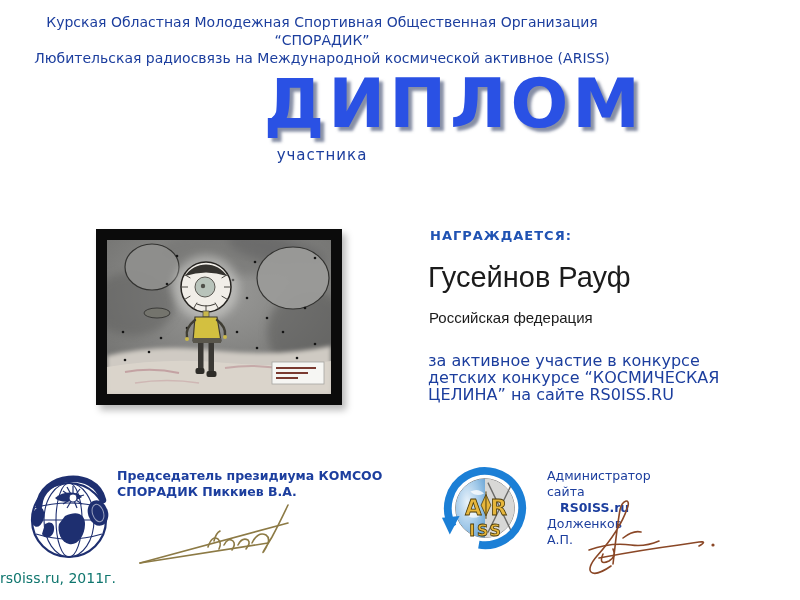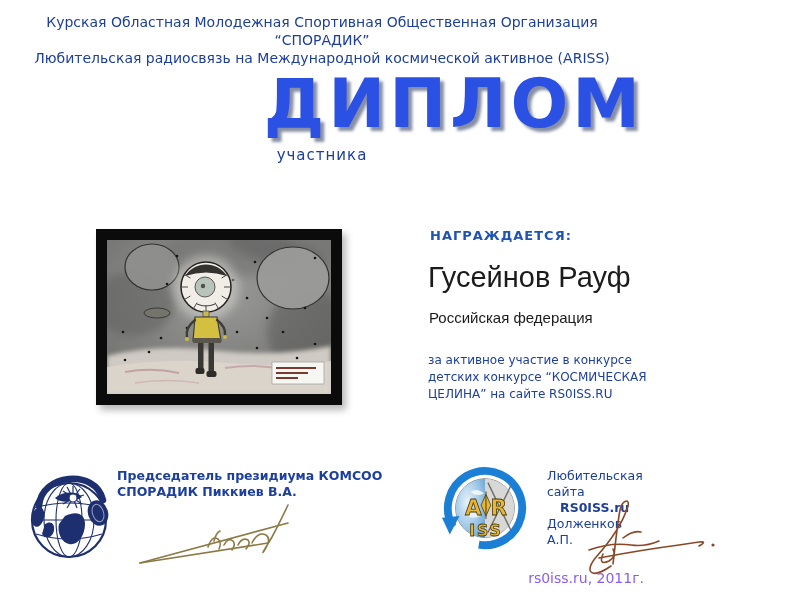--- a/index.html
+++ b/index.html
@@ -22,39 +22,39 @@
              border:11px solid #0b0b0b; background:#858583;
              box-shadow:4px 5px 7px rgba(0,0,0,0.28); }
   .artwork svg { display:block; width:100%; height:100%; }
 
   .award-label { position:absolute; left:430px; top:228px; font-size:13px;
                  font-weight:bold; color:#2053b3; letter-spacing:1px; }
   .recipient { position:absolute; left:428px; top:261px; font-size:29px;
                color:#1b1b1b; font-family:"Liberation Sans", sans-serif; }
   .country { position:absolute; left:429px; top:309px; font-size:15px;
              color:#1b1b1b; font-family:"Liberation Sans", sans-serif; }
-  .reason { position:absolute; left:428px; top:352px; font-size:12px;
+  .reason { position:absolute; left:428px; top:352px; font-size:16px;
             color:#1c3e9e; line-height:17px; white-space:nowrap; }
 
   .logo-left  { position:absolute; left:26px;  top:460px; width:88px; height:104px; }
   .logo-right { position:absolute; left:441px; top:460px; width:88px; height:102px; }
   .logo-left svg, .logo-right svg, .script svg { display:block; width:100%; height:100%; }
 
   .signer-left-text  { position:absolute; left:117px; top:468px; font-size:12.5px;
                        font-weight:bold; color:#1c3e9e; line-height:16px; }
   .signer-right-text { position:absolute; left:547px; top:468px; font-size:12.5px;
                        color:#1c3e9e; line-height:16px; }
   .signer-right-text .b { font-weight:bold;margin-left:13px; }
 
   .script { position:absolute; }
   .script-left  { left:136px; top:497px; width:178px; height:76px; }
   .script-right { left:571px; top:490px; width:178px; height:86px; }
 
-  .footer { position:absolute; top:570px; left:0; width:100%; text-align:right;
-            font-size:14px; color:#8b5cf6; }
+  .footer { position:absolute; top:570px; left:0; width:100%; text-align:left;
+            font-size:14px; color:#0f766e; }
 </style>
 </head>
 <body>
 
 <div class="page">
 
   <div class="hdr">
     <div>Курская Областная Молодежная Спортивная Общественная Организация “СПОРАДИК”</div>
     <div>Любительская радиосвязь на Международной космической активное (ARISS)</div>
   </div>
@@ -242,21 +242,21 @@
         <text x="33" y="54" font-size="22">A</text>
         <text x="59" y="54" font-size="22">R</text>
         <text x="46" y="76" font-size="16" letter-spacing="2">ISS</text>
       </g>
       <polygon points="46,33 51,44 46,55 41,44" fill="#e6b63c" stroke="#4a3a08" stroke-width="0.8"></polygon>
       <line x1="46" y1="30" x2="46" y2="58" stroke="#4a3a08" stroke-width="1"></line>
     </svg>
   </div>
 
   <div class="signer-right-text">
-    <div>Любительская сайта</div>
+    <div>Администратор сайта</div>
     <div><span class="b">RS0ISS.ru</span><span> Долженков А.П.</span></div>
   </div>
 
   <div class="script script-right">
     <svg viewBox="0 0 178 86">
       <g fill="none" stroke="#8a4726" stroke-width="1.6" stroke-linecap="round">
         <path d="M40,76 C20,90 12,82 26,66 C42,48 52,32 57,16 C59,8 51,10 49,20 C46,36 44,58 42,74"></path>
         <path d="M18,60 Q40,52 60,55 Q74,57 88,51"></path>
         <path d="M28,68 Q70,60 108,55 L128,52 Q137,51 128,56"></path>
         <path d="M32,64 Q27,76 38,71 Q46,66 42,59"></path>

